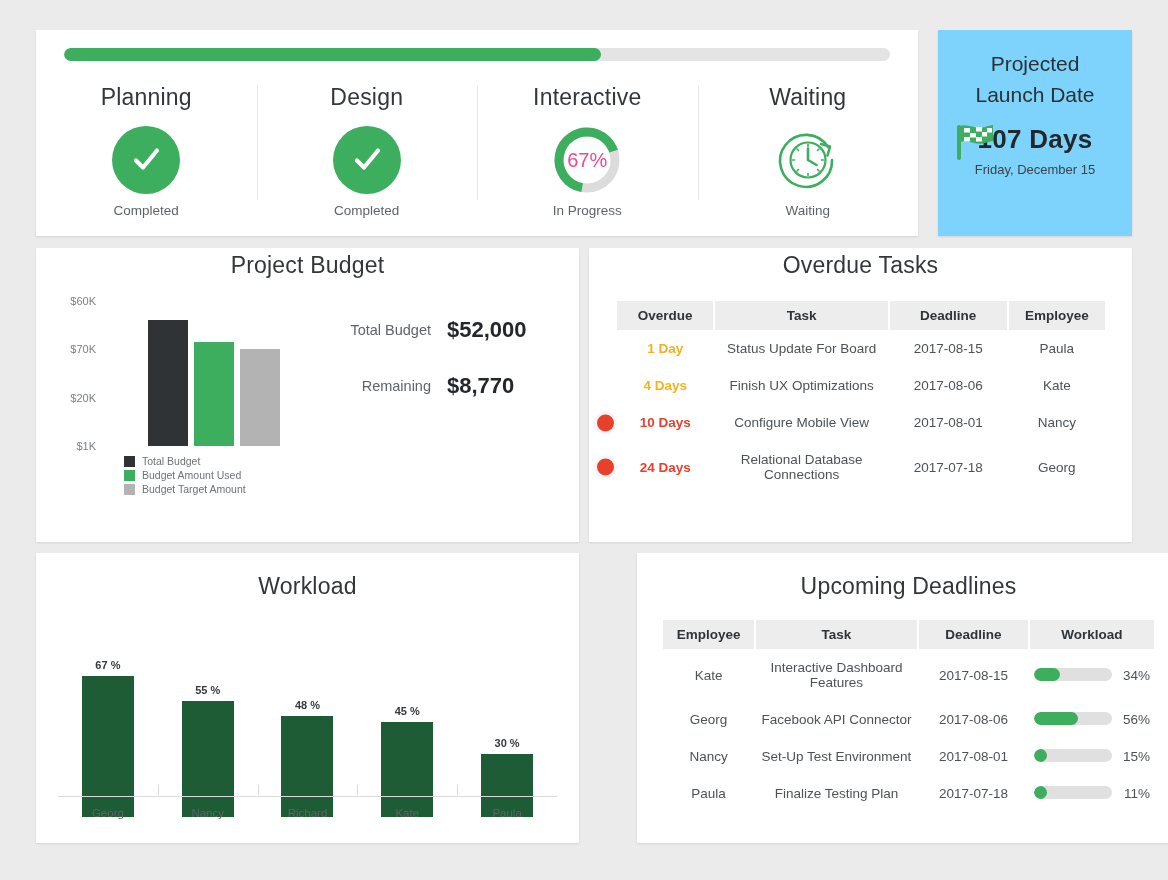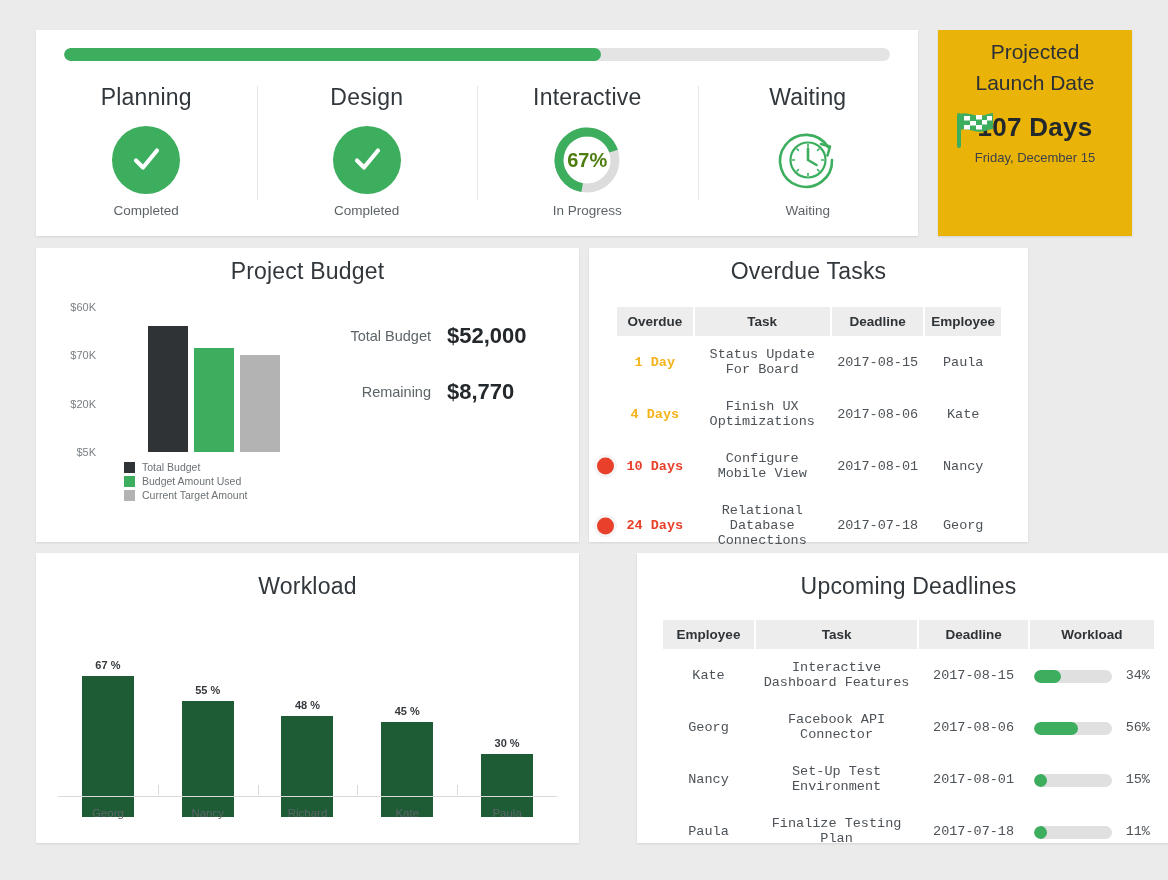--- a/index.html
+++ b/index.html
@@ -42,39 +42,39 @@
   .stage-status { font-size: 13.5px; color: #5d6468; }
 
   .check-circle {
     width: 68px; height: 68px; border-radius: 50%; background: #3cae5e;
     display: flex; align-items: center; justify-content: center;
   }
 
   
   #launch-card {
     left: 938px; top: 30px; width: 194px; height: 206px;
-    background: #eab308; box-shadow: 0 1px 2px rgba(0,0,0,.10);
-    padding: 6px 10px 0;
+    background: #7dd3fc; box-shadow: 0 1px 2px rgba(0,0,0,.10);
+    padding: 18px 10px 0;
     text-align: center;
   }
   .launch-title { font-size: 21px; line-height: 31px; color: #2c3136; font-weight: 400; }
   .launch-body { position: relative; margin-top: 14px; }
   .flag-icon { position: absolute; left: 6px; top: -2px; }
   .launch-days { font-size: 26px; font-weight: bold; color: #23282c; letter-spacing: .3px; }
   .launch-date { font-size: 13px; color: #3c4247; margin-top: 7px; }
 
   
   #budget-card   { left: 36px;  top: 248px; width: 543px; height: 294px; }
-  #overdue-card  { left: 589px; top: 248px; width: 439px; height: 294px; }
+  #overdue-card  { left: 589px; top: 248px; width: 543px; height: 294px; }
   #workload-card { left: 36px;  top: 553px; width: 543px; height: 290px; }
   #deadlines-card{ left: 589px; top: 553px; width: 543px; height: 290px; margin-left: 48px; }
 
   .card-title {
     text-align: center; font-size: 23px; font-weight: 400; color: #32373c;
-    padding-top: 10px; letter-spacing: .2px;
+    padding-top: 4px; letter-spacing: .2px;
   }
   #workload-card .card-title, #deadlines-card .card-title { padding-top: 20px; }
 
   
   .budget-body { display: flex; padding: 22px 0 0 0; }
   .budget-chart { width: 272px; position: relative; height: 190px; padding-left: 44px; }
   .y-axis { position: absolute; left: 14px; top: 0; width: 46px; height: 145px; }
   .y-tick {
     position: absolute; right: 0; font-size: 11px; color: #7b8084; text-align: right;
     transform: translateY(-50%); white-space: nowrap;
@@ -103,21 +103,20 @@
 
   
   .tbl { width: 100%; border-collapse: separate; border-spacing: 2px 0; }
   .tbl th {
     background: #ededed; font-size: 13.5px; font-weight: bold; color: #2f3438;
     padding: 7px 4px; text-align: center;
   }
   .tbl td {
     font-size: 13.5px; color: #4c5257; text-align: center; padding: 11px 4px;
     vertical-align: middle;
-    font-family: Liberation Mono, monospace;
   }
   .overdue-wrap { padding: 22px 25px 0 26px; position: relative; }
   .overdue-cell { font-weight: bold; position: relative; }
   .overdue-cell.warn { color: #f5b31b; }
   .overdue-cell.crit { color: #e8402a; }
   .crit-dot {
     position: absolute; left: -20px; top: 50%; transform: translateY(-50%);
     width: 17px; height: 17px; border-radius: 50%; background: #e8402a;
     box-shadow: 0 0 0 3px #f5f5f5;
   }
@@ -133,21 +132,21 @@
   .wl-labels > div {
     flex: 1 1 0; text-align: center; font-size: 11.5px; color: #5d6468; position: relative;
   }
   .wl-labels > div::before {
     content: ""; position: absolute; left: 0; top: -22px; width: 1px; height: 10px; background: #dadada;
   }
   .wl-labels > div:first-child::before { display: none; }
 
   
   .dl-wrap { padding: 20px 24px 0 24px; position: relative; }
-  .pbar-cell { display: flex; align-items: flex-end; gap: 4px; justify-content: flex-start; }
+  .pbar-cell { display: flex; align-items: flex-start; gap: 4px; justify-content: flex-start; }
   .pbar-track { width: 78px; height: 13px; background: #e0e0e0; border-radius: 7px; overflow: hidden; }
   .pbar-fill { height: 100%; background: #3cae5e; border-radius: 7px; min-width: 13px; }
   .pbar-pct { font-size: 13.5px; color: #4c5257; width: 34px; text-align: right; }
   .scroll-thumb {
     position: absolute; right: 6px; bottom: 44px; width: 6px; height: 30px;
     background: #d6d6d6; border-radius: 3px;
   }
 </style>
 </head>
 <body>
@@ -186,21 +185,21 @@
         <div class="stage-status">Completed</div>
       </div>
 
       <div class="stage">
         <div class="stage-title">Interactive</div>
         <div class="stage-icon">
           <svg width="72" height="72" viewBox="0 0 72 72" aria-hidden="true">
             <circle cx="36" cy="36" r="28" fill="none" stroke="#dcdcdc" stroke-width="9"></circle>
             <circle id="donut-arc" cx="36" cy="36" r="28" fill="none" stroke="#3cae5e" stroke-width="9" stroke-dasharray="117.87 175.93" transform="rotate(100 36 36)"></circle>
           </svg>
-          <div style="position:absolute;width:72px;text-align:center;font-size:20px;font-weight:bold;color:#4d7c0f;">67%</div>
+          <div style="position:absolute;width:72px;text-align:center;font-size:20px;font-weight:normal;color:#ec4899;">67%</div>
         </div>
         <div class="stage-status">In Progress</div>
       </div>
 
       <div class="stage">
         <div class="stage-title">Waiting</div>
         <div class="stage-icon">
           <svg width="66" height="66" viewBox="0 0 66 66" aria-hidden="true">
             <path d="M53 20 A26 26 0 1 0 57 33" fill="none" stroke="#3cae5e" stroke-width="2.6" stroke-linecap="round"></path>
             <path d="M46 17 L55 19.5 L52.5 28.5" fill="none" stroke="#3cae5e" stroke-width="2.6" stroke-linecap="round" stroke-linejoin="round"></path>
@@ -250,39 +249,39 @@
 
   <div class="card" id="budget-card">
     <div class="card-title">Project Budget</div>
 
     <div class="budget-body">
       <div class="budget-chart">
         <div class="y-axis" id="budget-yaxis">
             <div class="y-tick" style="top: 0px;">$60K</div>
             <div class="y-tick" style="top: 48.3333px;">$70K</div>
             <div class="y-tick" style="top: 96.6667px;">$20K</div>
-            <div class="y-tick" style="top: 145px;">$5K</div>
+            <div class="y-tick" style="top: 145px;">$1K</div>
           </div>
         <div class="bars" id="budget-bars">
             <div class="bar" title="Total Budget" style="height: 125.667px; background: rgb(47, 51, 54);"></div>
             <div class="bar" title="Budget Amount Used" style="height: 104.472px; background: rgb(60, 174, 94);"></div>
             <div class="bar" title="Current Target Amount" style="height: 96.6667px; background: rgb(179, 179, 179);"></div>
           </div>
         <div class="legend" id="budget-legend">
             <div class="legend-row">
               <span class="legend-swatch" style="background: rgb(47, 51, 54);"></span>
               <span class="legend-label">Total Budget</span>
             </div>
             <div class="legend-row">
               <span class="legend-swatch" style="background: rgb(60, 174, 94);"></span>
               <span class="legend-label">Budget Amount Used</span>
             </div>
             <div class="legend-row">
               <span class="legend-swatch" style="background: rgb(179, 179, 179);"></span>
-              <span class="legend-label">Current Target Amount</span>
+              <span class="legend-label">Budget Target Amount</span>
             </div>
           </div>
       </div>
 
       <div class="budget-stats" id="budget-stats">
           <div class="stat-row">
             <div class="stat-dot-slot"></div>
             <div class="stat-label">Total Budget</div>
             <div class="stat-value">$52,000</div>
           </div>

